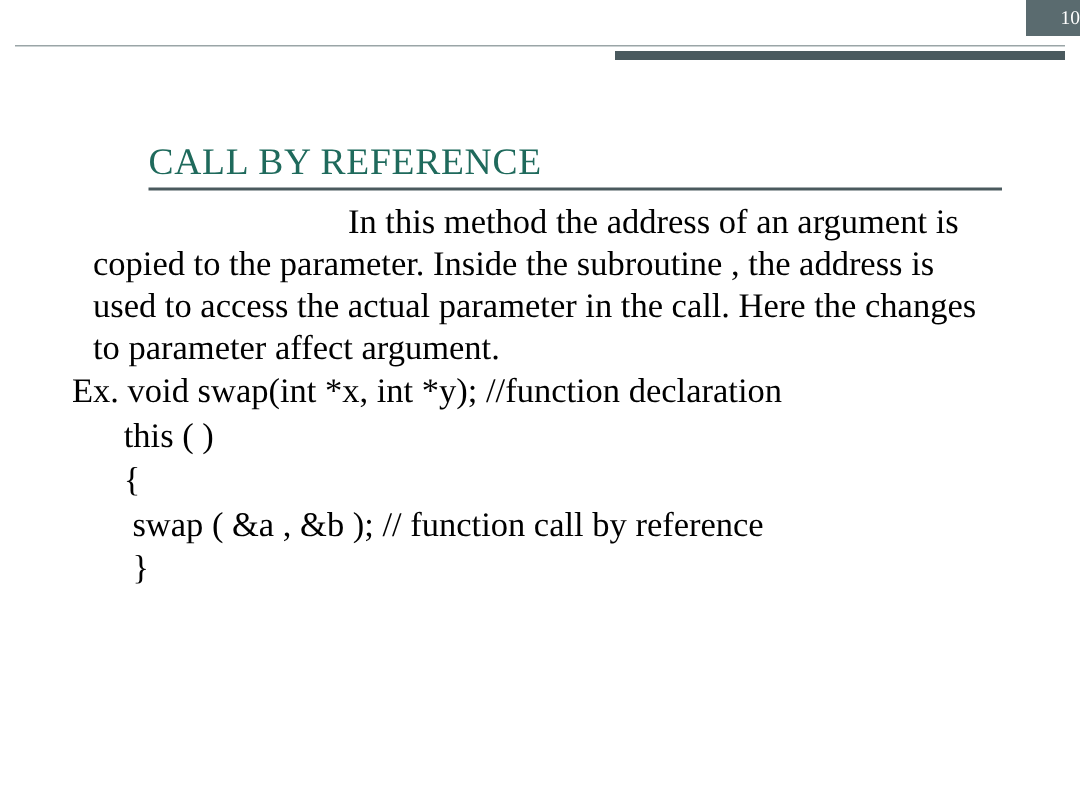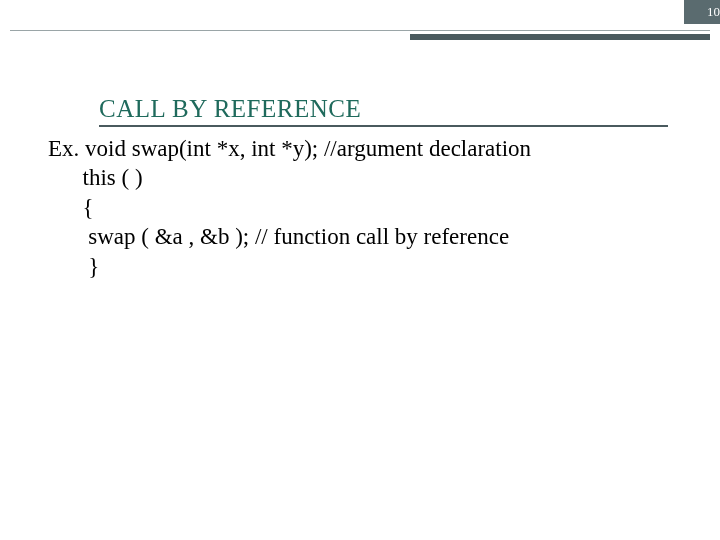--- a/index.html
+++ b/index.html
@@ -106,20 +106,21 @@
   </div>
 
   <div class="rule-area">
     <div class="rule-thin"></div>
     <div class="rule-thick"></div>
   </div>
 
   <div class="title">CALL BY REFERENCE</div>
 
   <div class="body">
-    <div class="code"><span>Ex. void swap(int *x, int *y); //argument declaration</span>
+    <p class="para1">In this method the address of an argument is copied to the parameter. Inside the subroutine , the address is used to access the actual parameter in the call. Here the changes to parameter affect argument.</p>
+    <div class="code"><span>Ex. void swap(int *x, int *y); //function declaration</span>
 <span>      this ( )</span>
 <span>      {</span>
 <span>       swap ( &amp;a , &amp;b ); // function call by reference</span>
 <span>       }</span></div>
   </div>
 
 </div>
 
 </body></html>

